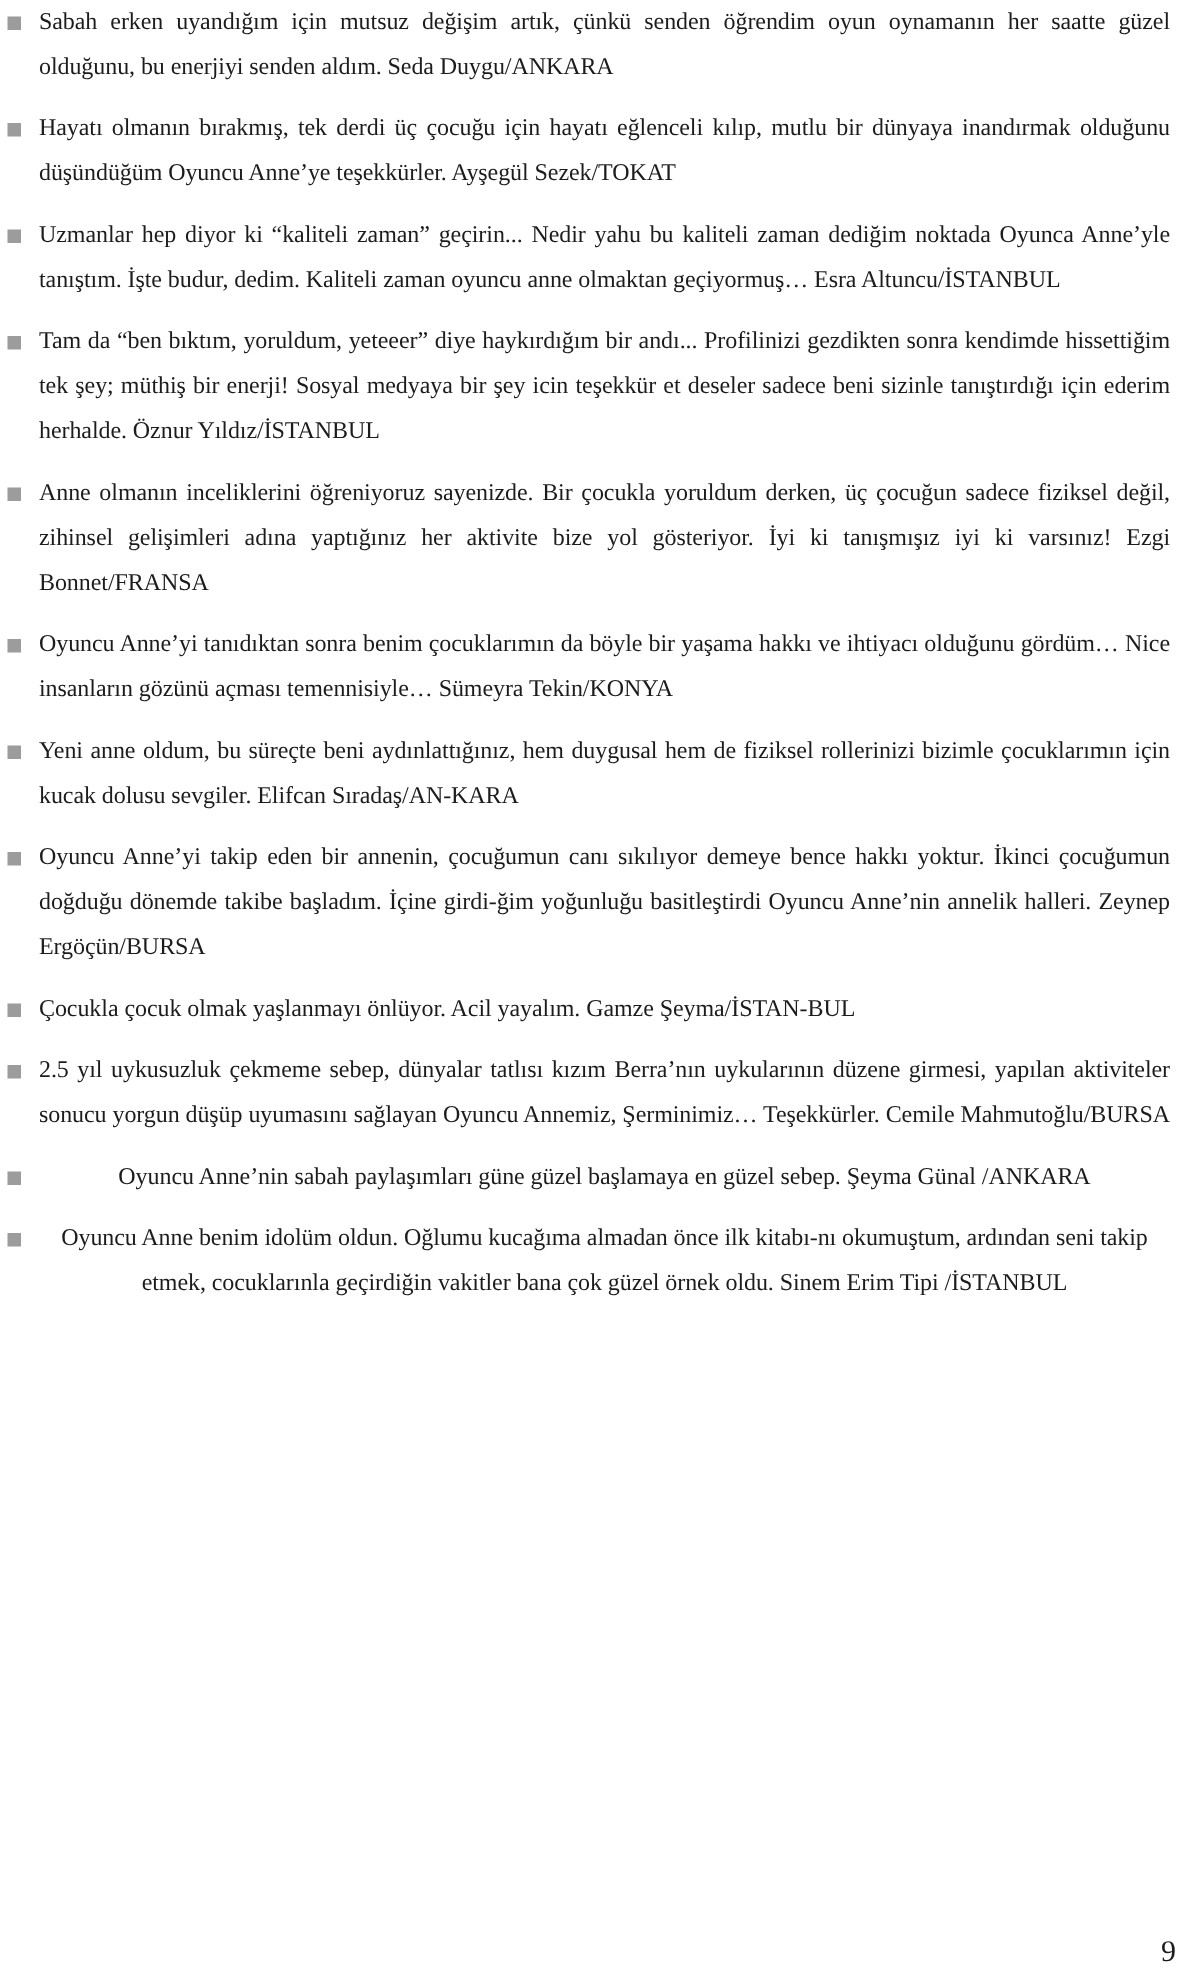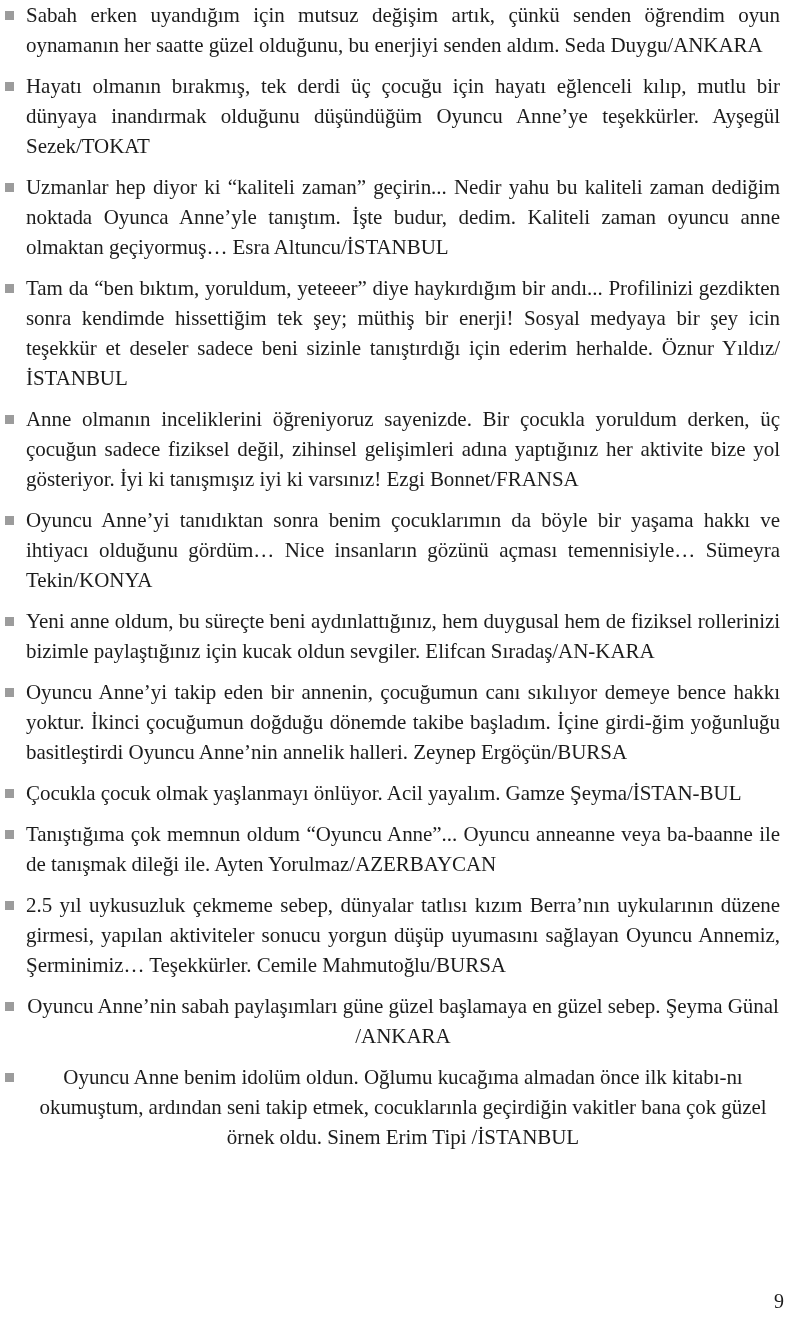--- a/index.html
+++ b/index.html
@@ -23,21 +23,21 @@
     position: absolute;
     left: 0px;
     top: 0px;
     width: 782px;
   }
   .testimonial {
     position: relative;
     padding-left: 26px;
     padding-right: 2px;
     margin: 0 0 11px 0;
-    font-size: 21px;
+    font-size: 16px;
     line-height: 30px;
     text-align: justify;
     text-justify: inter-word;
     -webkit-hyphens: none;
     hyphens: none;
     letter-spacing: -0.05px;
   }
   .testimonial.loose {
     text-align: center;
   }
@@ -89,37 +89,33 @@
       <span>Anne olmanın inceliklerini öğreniyoruz sayenizde. Bir çocukla yoruldum derken, üç çocuğun sadece fiziksel değil, zihinsel gelişimleri adına yaptığınız her aktivite bize yol gösteriyor. İyi ki tanışmışız iyi ki varsınız! Ezgi Bonnet/FRANSA</span>
     </div>
 
     <div class="testimonial">
       <span class="bullet-square"></span>
       <span>Oyuncu Anne’yi tanıdıktan sonra benim çocuklarımın da böyle bir yaşama hakkı ve ihtiyacı olduğunu gördüm… Nice insanların gözünü açması temennisiyle… Sümeyra Tekin/KONYA</span>
     </div>
 
     <div class="testimonial">
       <span class="bullet-square"></span>
-      <span>Yeni anne oldum, bu süreçte beni aydınlattığınız, hem duygusal hem de fiziksel rollerinizi bizimle paylaştığınız için kucak oldun sevgiler. Elifcan Sıradaş/AN-KARA</span>
+      <span>Yeni anne oldum, bu süreçte beni aydınlattığınız, hem duygusal hem de fiziksel rollerinizi bizimle çocuklarımın için kucak dolusu sevgiler. Elifcan Sıradaş/AN-KARA</span>
     </div>
 
     <div class="testimonial">
       <span class="bullet-square"></span>
       <span>Oyuncu Anne’yi takip eden bir annenin, çocuğumun canı sıkılıyor demeye bence hakkı yoktur. İkinci çocuğumun doğduğu dönemde takibe başladım. İçine girdi-ğim yoğunluğu basitleştirdi Oyuncu Anne’nin annelik halleri. Zeynep Ergöçün/BURSA</span>
     </div>
 
     <div class="testimonial">
       <span class="bullet-square"></span>
       <span>Çocukla çocuk olmak yaşlanmayı önlüyor. Acil yayalım. Gamze Şeyma/İSTAN-BUL</span>
     </div>
 
-    <div class="testimonial">
-      <span class="bullet-square"></span>
-      <span>Tanıştığıma çok memnun oldum “Oyuncu Anne”... Oyuncu anneanne veya ba-baanne ile de tanışmak dileği ile. Ayten Yorulmaz/AZERBAYCAN</span>
-    </div>
 
     <div class="testimonial">
       <span class="bullet-square"></span>
       <span>2.5 yıl uykusuzluk çekmeme sebep, dünyalar tatlısı kızım Berra’nın uykularının düzene girmesi, yapılan aktiviteler sonucu yorgun düşüp uyumasını sağlayan Oyuncu Annemiz, Şerminimiz… Teşekkürler. Cemile Mahmutoğlu/BURSA</span>
     </div>
 
     <div class="testimonial loose">
       <span class="bullet-square"></span>
       <span>Oyuncu Anne’nin sabah paylaşımları güne güzel başlamaya en güzel sebep. Şeyma Günal /ANKARA</span>
     </div>

